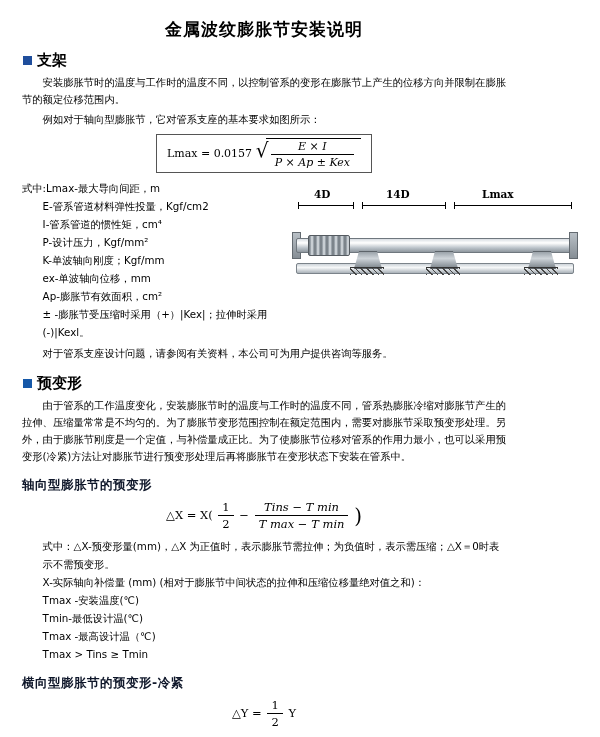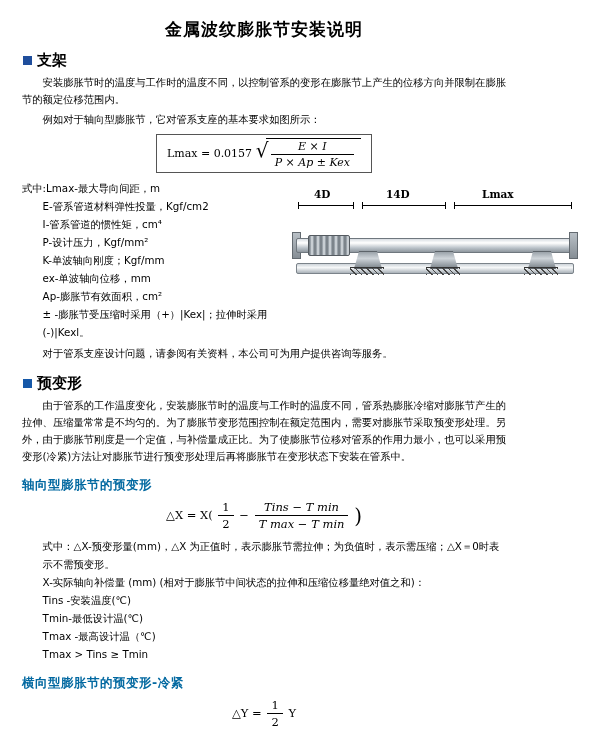--- a/index.html
+++ b/index.html
@@ -46,21 +46,21 @@
   .section-head .sq.blue2 { background: #1558a8; }
   .section-head .htext { vertical-align: middle; }
   p.para {
     margin: 3px 0 3px 0;
     line-height: 1.65;
     font-size: 10.3px;
     text-align: justify;
     text-indent: 2em;
   }
   .sub-head {
-    color: #0369a1;
+    color: #0f172a;
     font-size: 12.5px;
     font-weight: bold;
     margin: 12px 0 6px 0;
     letter-spacing: 0.5px;
   }
   .formula-wrap {
     text-align: center;
     margin: 6px 0 6px 0;
   }
   .formula-box {
@@ -308,21 +308,21 @@
         <span class="num">Tins − T min</span>
         <span class="den">T max − T min</span>
       </span>
       <span class="paren-big">)</span>
     </span>
   </div>
 
   <div class="deflist">
     <div class="item" style="text-indent:0;">式中：△X-预变形量(mm)，△X 为正值时，表示膨胀节需拉伸；为负值时，表示需压缩；△X＝0时表示不需预变形。</div>
     <div class="item">X-实际轴向补偿量 (mm) (相对于膨胀节中间状态的拉伸和压缩位移量绝对值之和)：</div>
-    <div class="item">Tins -安装温度(℃)</div>
+    <div class="item">Tmax -安装温度(℃)</div>
     <div class="item">Tmin-最低设计温(℃)</div>
     <div class="item">Tmax -最高设计温（℃)</div>
     <div class="item">Tmax &gt; Tins ≥ Tmin</div>
   </div>
 
   <div class="sub-head">横向型膨胀节的预变形-冷紧</div>
 
   <div class="formula-wrap">
     <span class="formula-mid">
       <span>△Y =</span>

